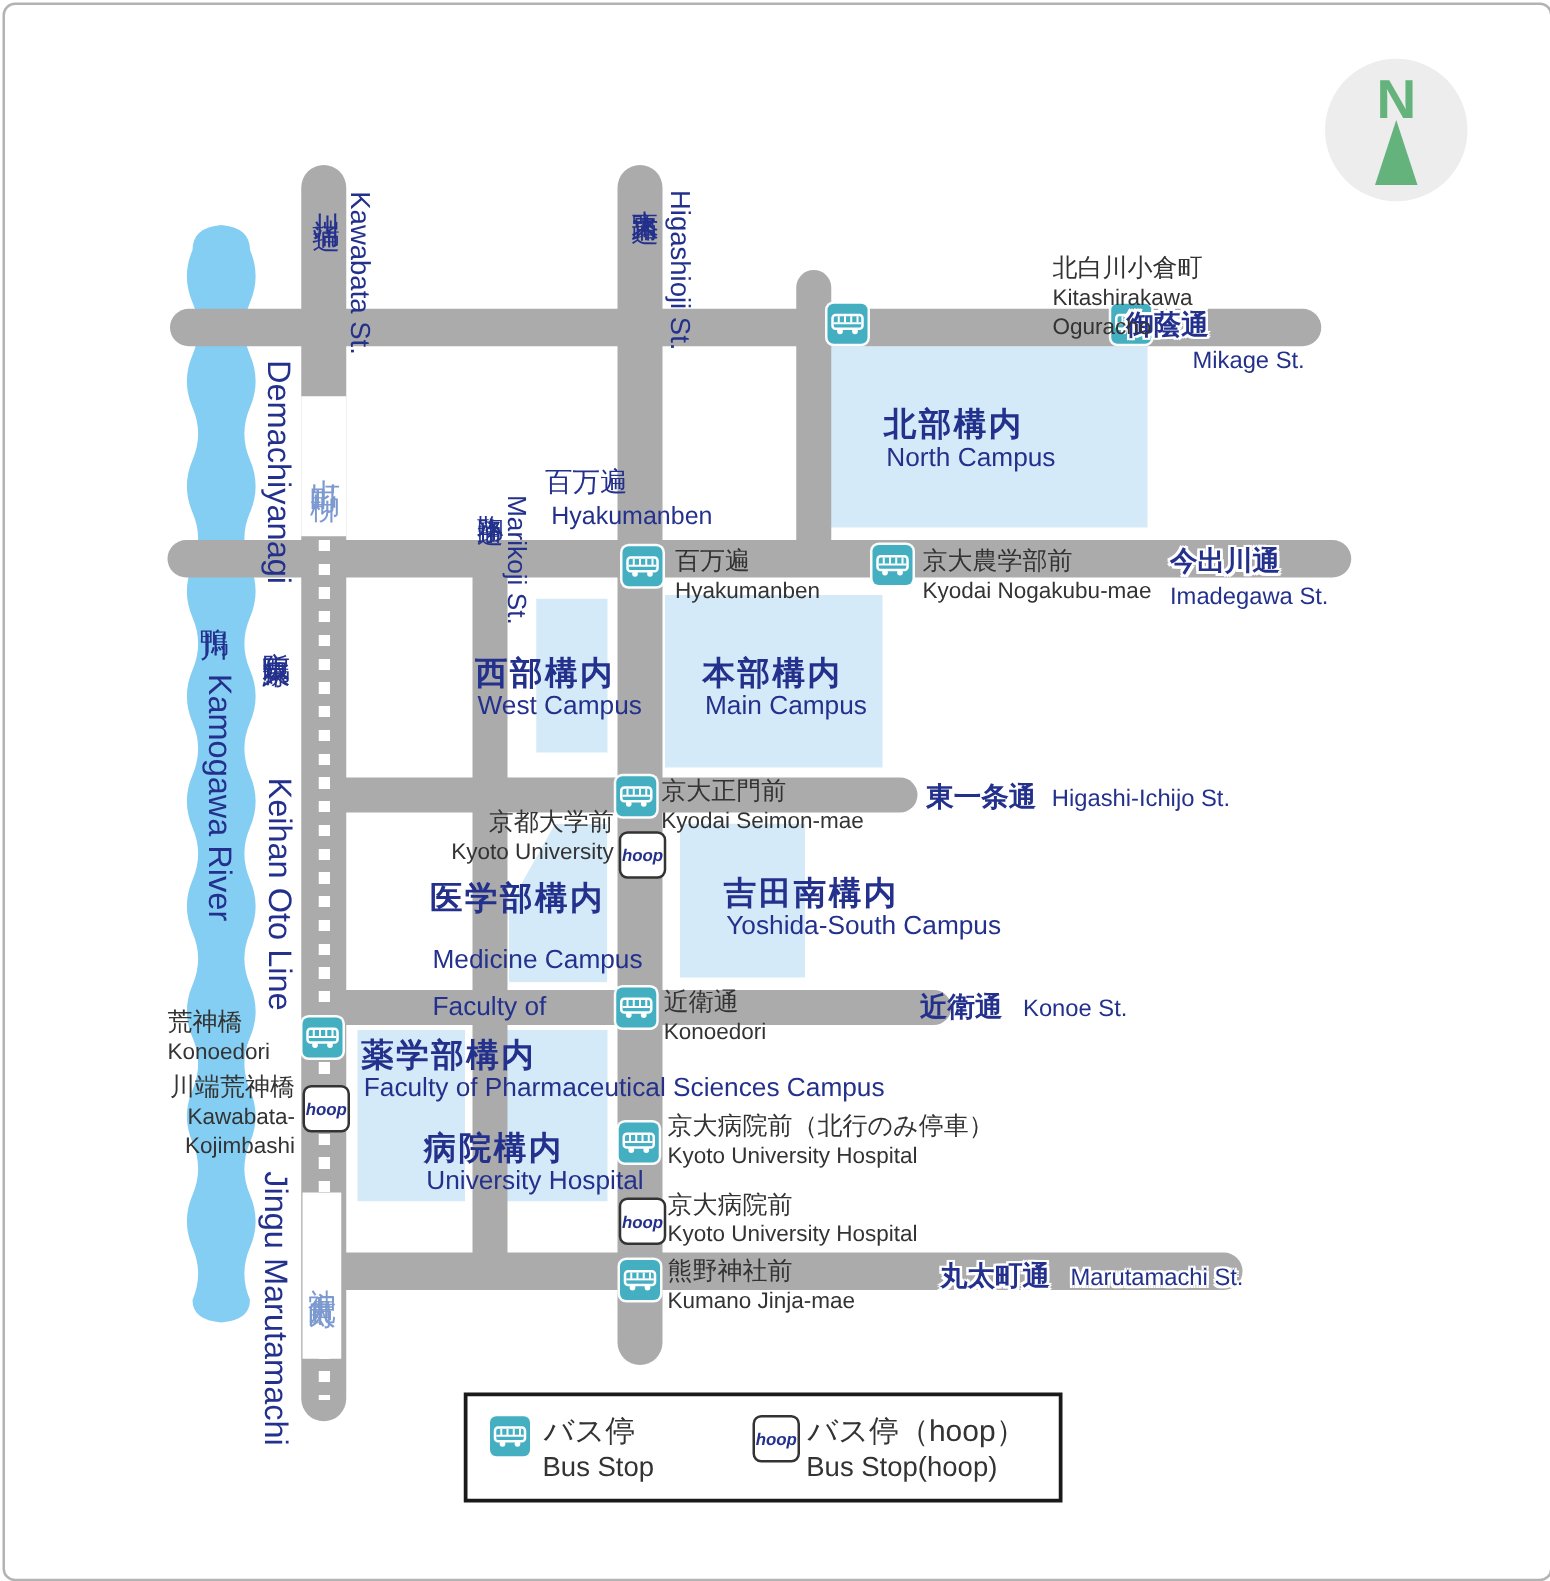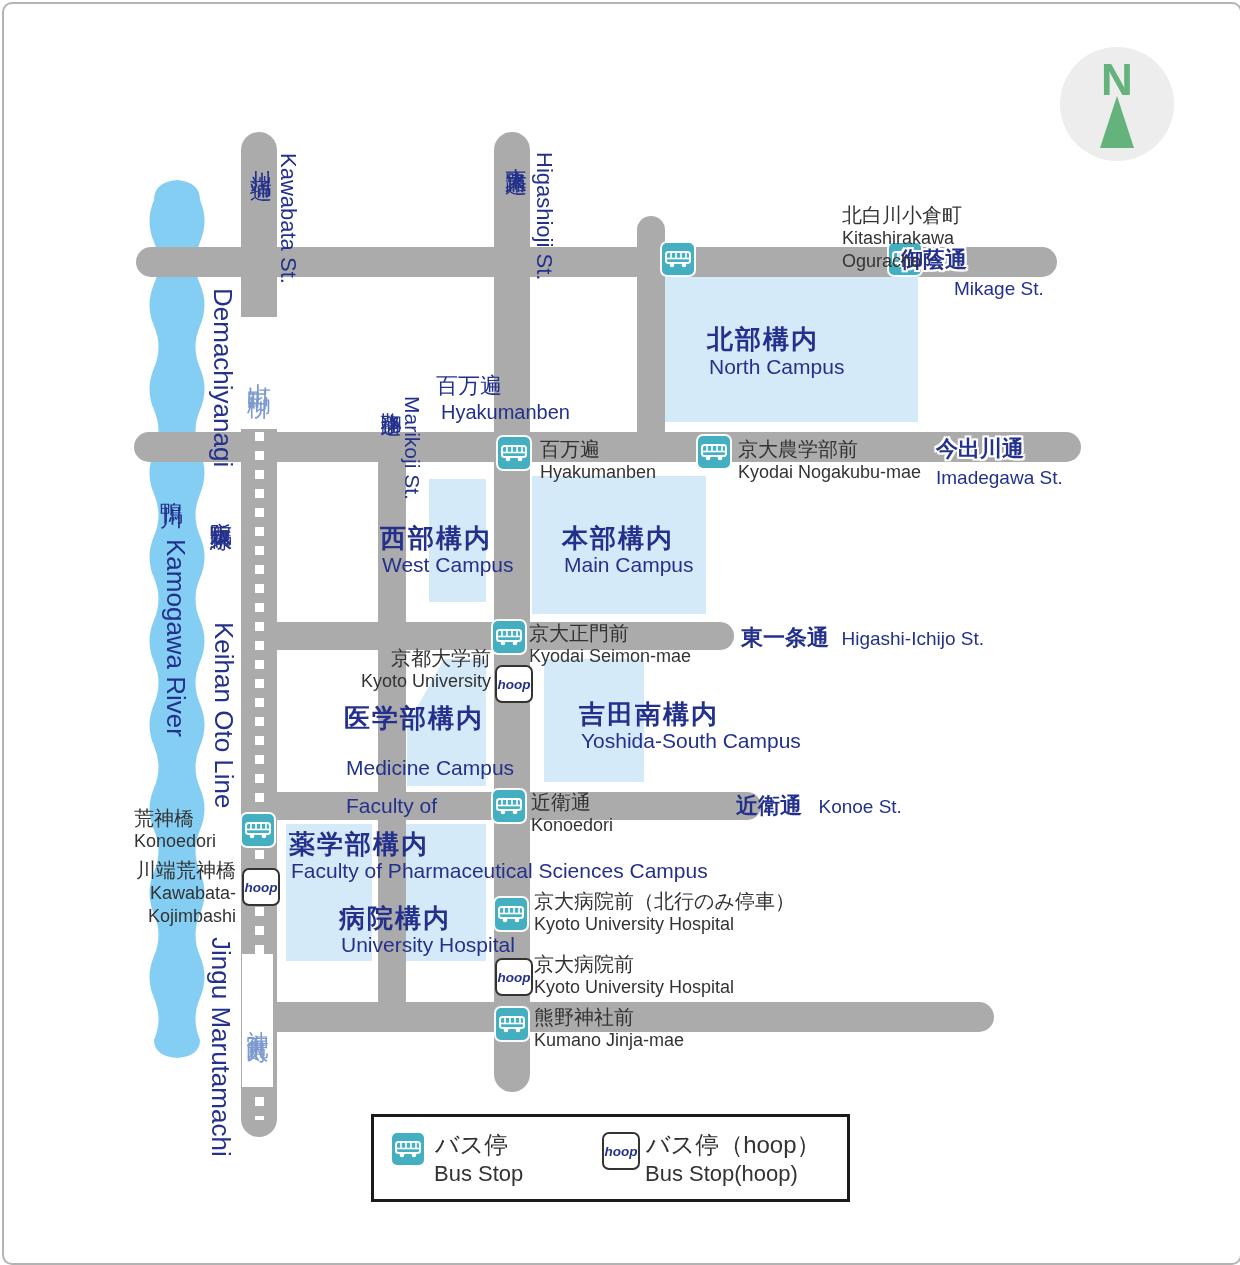--- a/index.html
+++ b/index.html
@@ -112,20 +112,24 @@
     <span class="en" style="position:relative;top:3px;">Imadegawa St.</span>
   </div>
   <div class="stname" style="left:737px;top:619px;">
     <span class="jp">東一条通</span>
     <span class="en" style="margin-left:8px;">Higashi-Ichijo St.</span>
   </div>
   <div class="stname" style="left:732px;top:787px;text-align:center;">
     <span class="jp">近衛通</span>
     <span class="en" style="margin-left:12px;">Konoe St.</span>
   </div>
+  <div class="stname" style="left:748px;top:1002px;">
+    <span class="jp halo">丸太町通</span>
+    <span class="en halo" style="margin-left:12px;">Marutamachi St.</span>
+  </div>
 
   <div class="stname" style="left:432px;top:369px;line-height:25px;">
     <span class="navy" style="font-size:22px;">百万遍</span><br>
     <span class="navy" style="font-size:20px;position:relative;left:5px;">Hyakumanben</span>
   </div>
 
   <div class="jpcamp" style="left:703px;top:318px;">北部構内</div>
   <div class="encamp" style="left:705px;top:351px;">North Campus</div>
   <div class="jpcamp" style="left:376px;top:517px;">西部構内</div>
   <div class="encamp" style="left:378px;top:549px;">West Campus</div>

